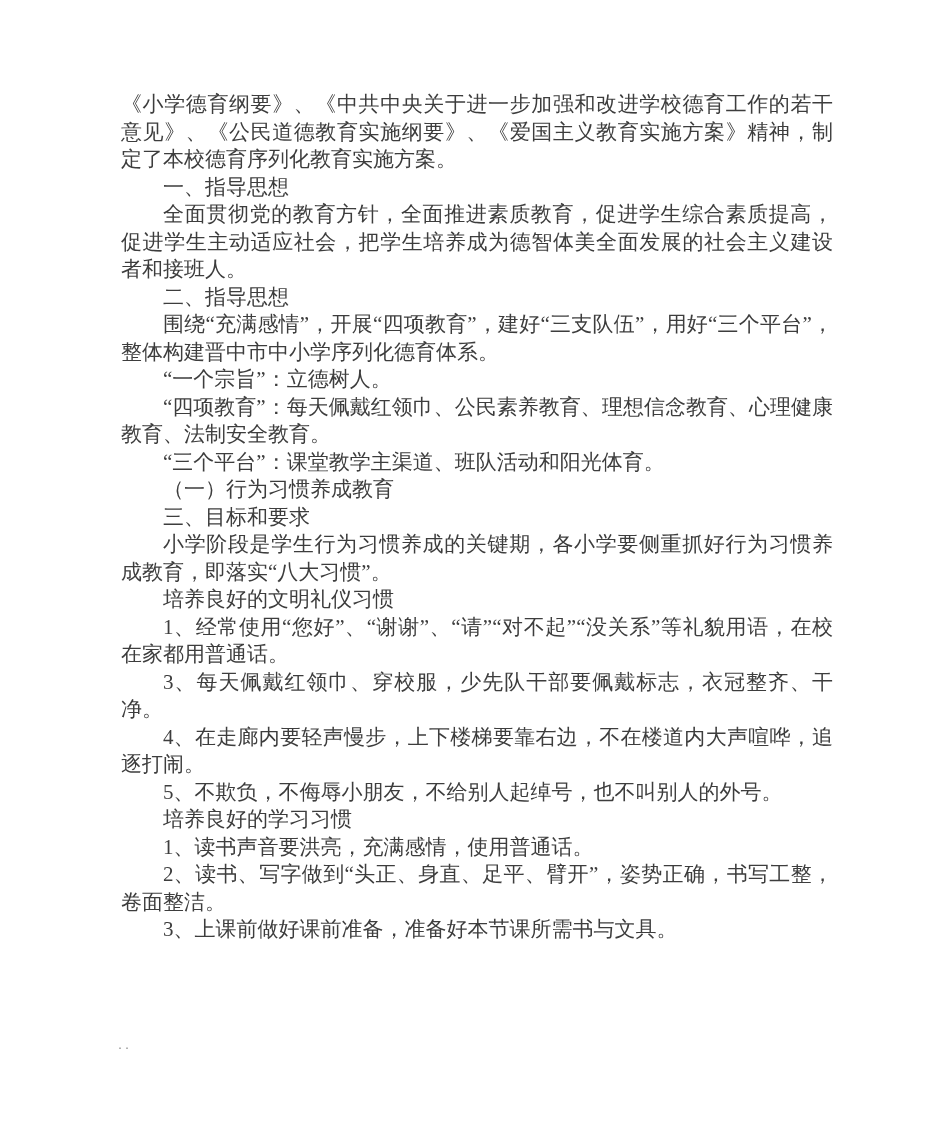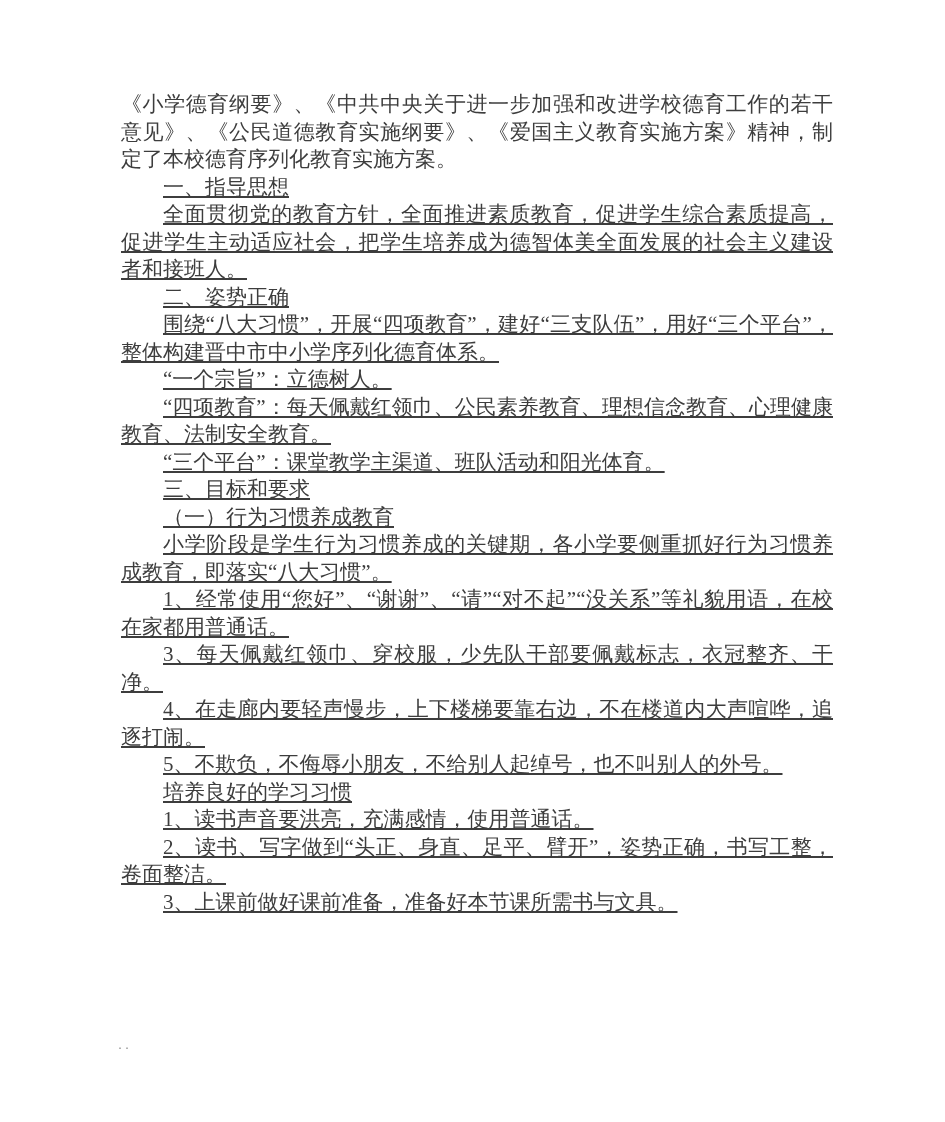--- a/index.html
+++ b/index.html
@@ -25,48 +25,48 @@
     line-height: 27.5px;
     text-align: justify;
     text-justify: inter-ideograph;
   }
   p.para {
     margin: 0;
     padding: 0;
   }
   p.para.indent {
     text-indent: 2em;
-    text-decoration: underline;
   }
   .footer-mark {
     position: absolute;
     left: 117px;
     top: 1040px;
     font-size: 10px;
     color: #888888;
     letter-spacing: 1px;
     font-family: "DejaVu Sans Mono", monospace;
   }
 </style>
 </head>
 <body>
 
 <div class="page">
   <div class="doc-body">
       <p class="para">《小学德育纲要》、《中共中央关于进一步加强和改进学校德育工作的若干意见》、《公民道德教育实施纲要》、《爱国主义教育实施方案》精神，制定了本校德育序列化教育实施方案。</p>
       <p class="para indent">一、指导思想</p>
       <p class="para indent">全面贯彻党的教育方针，全面推进素质教育，促进学生综合素质提高，促进学生主动适应社会，把学生培养成为德智体美全面发展的社会主义建设者和接班人。</p>
-      <p class="para indent">二、姿势正确</p>
-      <p class="para indent">围绕“八大习惯”，开展“四项教育”，建好“三支队伍”，用好“三个平台”，整体构建晋中市中小学序列化德育体系。</p>
+      <p class="para indent">二、指导思想</p>
+      <p class="para indent">围绕“充满感情”，开展“四项教育”，建好“三支队伍”，用好“三个平台”，整体构建晋中市中小学序列化德育体系。</p>
       <p class="para indent">“一个宗旨”：立德树人。</p>
       <p class="para indent">“四项教育”：每天佩戴红领巾、公民素养教育、理想信念教育、心理健康教育、法制安全教育。</p>
       <p class="para indent">“三个平台”：课堂教学主渠道、班队活动和阳光体育。</p>
+      <p class="para indent">（一）行为习惯养成教育</p>
       <p class="para indent">三、目标和要求</p>
-      <p class="para indent">（一）行为习惯养成教育</p>
       <p class="para indent">小学阶段是学生行为习惯养成的关键期，各小学要侧重抓好行为习惯养成教育，即落实“八大习惯”。</p>
+      <p class="para indent">培养良好的文明礼仪习惯</p>
       <p class="para indent">1、经常使用“您好”、“谢谢”、“请”“对不起”“没关系”等礼貌用语，在校在家都用普通话。</p>
       <p class="para indent">3、每天佩戴红领巾、穿校服，少先队干部要佩戴标志，衣冠整齐、干净。</p>
       <p class="para indent">4、在走廊内要轻声慢步，上下楼梯要靠右边，不在楼道内大声喧哗，追逐打闹。</p>
       <p class="para indent">5、不欺负，不侮辱小朋友，不给别人起绰号，也不叫别人的外号。</p>
       <p class="para indent">培养良好的学习习惯</p>
       <p class="para indent">1、读书声音要洪亮，充满感情，使用普通话。</p>
       <p class="para indent">2、读书、写字做到“头正、身直、足平、臂开”，姿势正确，书写工整，卷面整洁。</p>
       <p class="para indent">3、上课前做好课前准备，准备好本节课所需书与文具。</p>
     </div>
   <div class="footer-mark">..</div>

